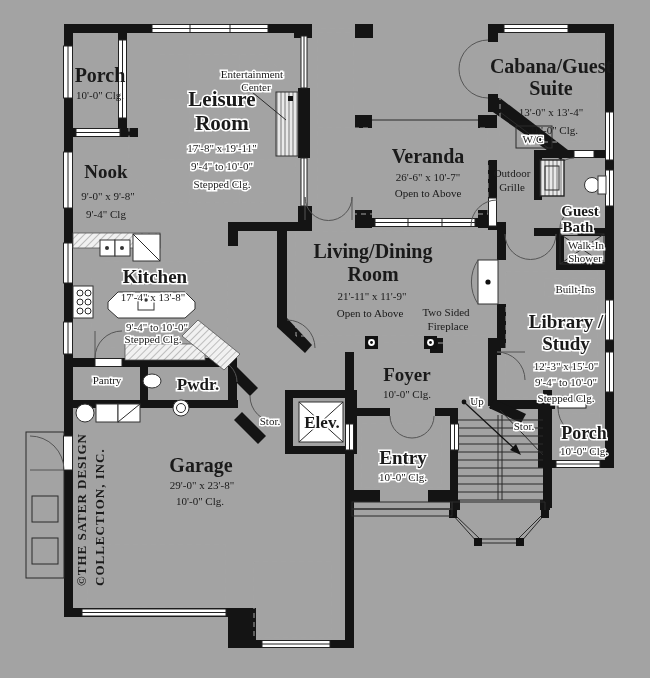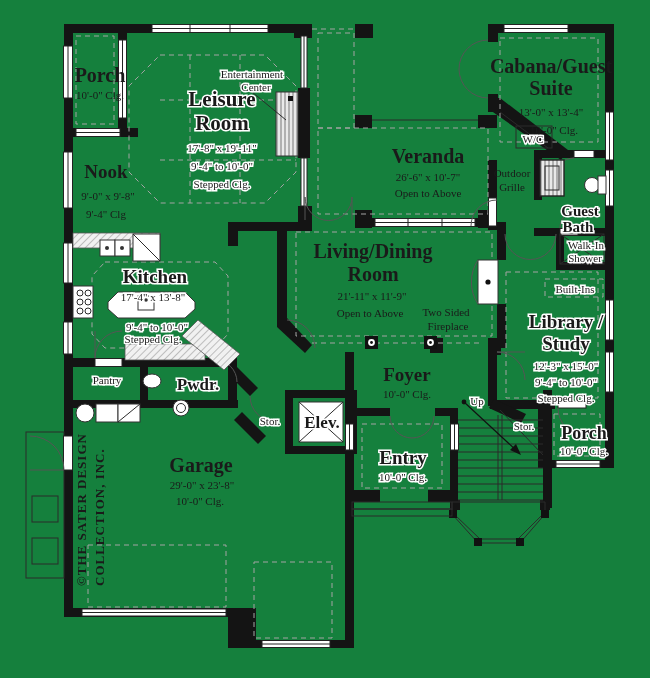--- a/index.html
+++ b/index.html
@@ -1,16 +1,16 @@
 <!DOCTYPE html>
 <html><head>
 <meta charset="utf-8">
 <style>
   html,body{margin:0;padding:0;background:#fff;}
-  .stage{position:relative;width:650px;height:678px;background:#15803d;overflow:hidden;}
+  .stage{position:relative;width:650px;height:678px;background:#a3a3a3;overflow:hidden;}
   svg{display:block;}
   text{font-family:"Liberation Serif","DejaVu Serif",serif;fill:#1a1a1a;}
   .rname{font-weight:bold;}
   .dims{font-size:11px;}
   .small{font-size:11px;}
   .wall{fill:#141414;}
   .thin{stroke:#2b2b2b;stroke-width:1;fill:none;}
   .arc{stroke:#555;stroke-width:1;fill:none;}
   .dash{stroke:#a4a4a4;stroke-width:1;fill:none;stroke-dasharray:5 4;}
   .winrect{fill:#ffffff;stroke:#222;stroke-width:1;}

